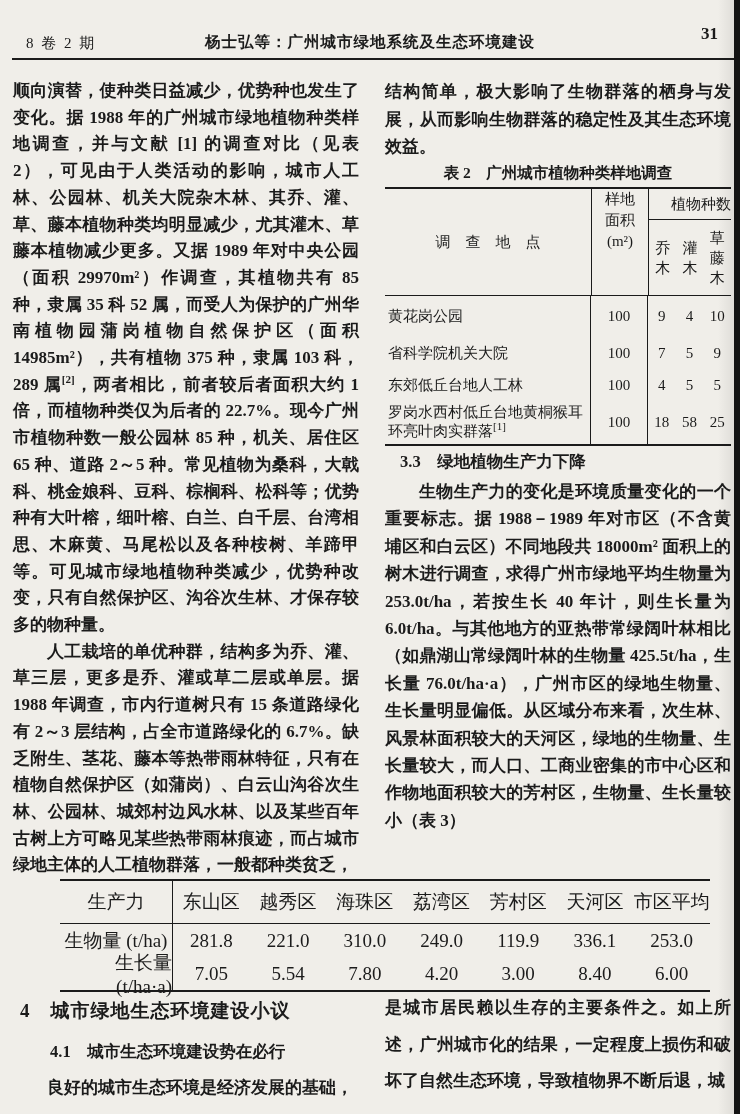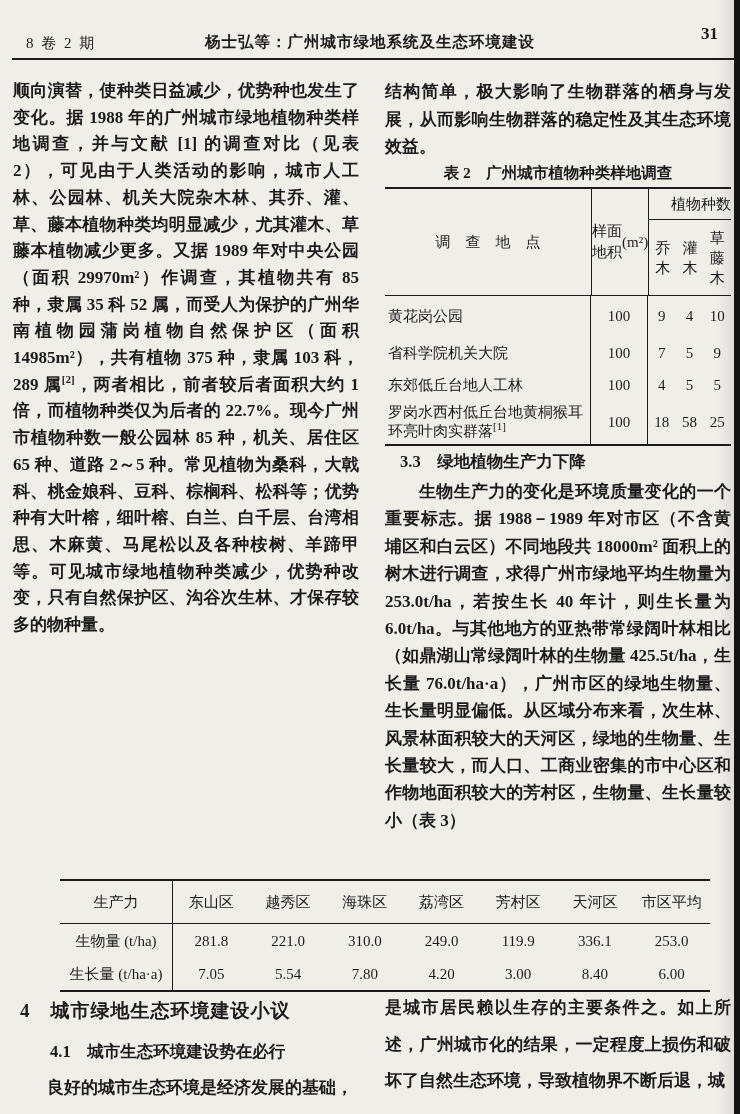--- a/index.html
+++ b/index.html
@@ -33,61 +33,62 @@
   .left-col      { left:13px;  top:78px;  width:346px; }
   .right-col-top { left:385px; top:78px;  width:346px; line-height:27.5px; }
   .s33-body      { left:385px; top:478px; width:346px; line-height:27.4px; }
 
   
   .t2-title { position:absolute; left:385px; top:163px; width:346px; text-align:center; font-size:15.5px; font-weight:bold; }
   .t2 { position:absolute; left:385px; top:187px; width:346px; font-size:15px;
         border-top:2px solid #1b1b1b; border-bottom:2px solid #1b1b1b; }
   .t2-head { display:flex; height:106px; border-bottom:1.5px solid #1b1b1b; }
   .t2-site-h { width:206px; border-right:1.5px solid #1b1b1b; display:flex; align-items:center; justify-content:center; }
-  .t2-area-h { width:56px; border-right:1.5px solid #1b1b1b; display:flex; align-items:center; line-height:21px; }
+  .t2-area-h { width:56px; border-right:1.5px solid #1b1b1b; display:flex; flex-direction:column; align-items:center; line-height:21px; }
   .t2-group { width:82px; display:flex; flex-direction:column; }
   .t2-group-title { height:30px; line-height:30px; text-align:right; border-bottom:1px solid #1b1b1b; }
   .t2-subcols { flex:1; display:flex; }
   .t2-subcol { flex:1; display:flex; align-items:center; justify-content:center; }
   .t2-subcol span { display:block; width:1.1em; word-break:break-all; line-height:20px; text-align:center; }
   .t2-row { display:flex; }
   .t2-row .site { width:206px; border-right:1.5px solid #1b1b1b; display:flex; align-items:center; padding-left:3px; box-sizing:border-box; line-height:19px; }
   .t2-row .area { width:56px; border-right:1.5px solid #1b1b1b; display:flex; align-items:center; justify-content:center; }
   .t2-row .num  { flex:1; display:flex; align-items:center; justify-content:center; }
   .h40{height:40px} .h34{height:34px} .h30{height:30px} .h44{height:44px}
 
   
   .s33-h  { position:absolute; left:400px; top:451px; font-size:16.5px; font-weight:bold; }
   .sec4-h { position:absolute; left:20px;  top:998px; font-size:19px;   font-weight:bold; letter-spacing:1px; }
   .sec41-h{ position:absolute; left:50px;  top:1041px; font-size:16.5px; font-weight:bold; }
   .sec4-left  { left:13px;  top:1074px; width:346px; line-height:27px; }
   .sec4-right { left:385px; top:990px;  width:346px; line-height:36.5px; }
 
   
   .t3-title { position:absolute; left:60px; top:854px; width:650px; text-align:center; font-size:15.5px; font-weight:bold; }
-  .t3 { position:absolute; left:60px; top:879px; width:650px; font-size:15px;
+  .t3 { position:absolute; left:60px; top:879px; width:650px; font-size:19px;
         border-top:2px solid #1b1b1b; border-bottom:2px solid #1b1b1b;text-align:right; }
   .t3-head { display:flex; height:42px; border-bottom:1.5px solid #1b1b1b; }
   .t3-row  { display:flex; }
   .t3 .label-col { width:112px; border-right:1.5px solid #1b1b1b; display:flex; align-items:center; justify-content:center; }
   .t3 .val-col { flex:1; display:flex; align-items:center; justify-content:center; }
   .t3r1{height:34px} .t3r2{height:32px}
 </style>
 </head>
 <body>
 
 <div class="page">
 
   <div class="hdr-issue">8 卷 2 期</div>
   <div class="hdr-title">杨士弘等：广州城市绿地系统及生态环境建设</div>
   <div class="hdr-page">31</div>
   <div class="hdr-rule"></div>
 
   <div class="col body-text left-col">
     <p><span>顺向演替，使种类日益减少，优势种也发生了变化。据 1988 年的广州城市绿地植物种类样地调查，并与文献 [1] 的调查对比（见表 2），可见由于人类活动的影响，城市人工林、公园林、机关大院杂木林、其乔、灌、草、藤本植物种类均明显减少，尤其灌木、草藤本植物减少更多。又据 1989 年对中央公园（面积 29970m²）作调查，其植物共有 85 种，隶属 35 科 52 属，而受人为保护的广州华南植物园蒲岗植物自然保护区（面积 14985m²），共有植物 375 种，隶属 103 科，289 属</span><sup class="cite">[2]</sup><span>，两者相比，前者较后者面积大约 1 倍，而植物种类仅为后者的 22.7%。现今广州市植物种数一般公园林 85 种，机关、居住区 65 种、道路 2～5 种。常见植物为桑科，大戟科、桃金娘科、豆科、棕榈科、松科等；优势种有大叶榕，细叶榕、白兰、白千层、台湾相思、木麻黄、马尾松以及各种桉树、羊蹄甲等。可见城市绿地植物种类减少，优势种改变，只有自然保护区、沟谷次生林、才保存较多的物种量。</span></p>
+    <p class="indent">人工栽培的单优种群，结构多为乔、灌、草三层，更多是乔、灌或草二层或单层。据 1988 年调查，市内行道树只有 15 条道路绿化有 2～3 层结构，占全市道路绿化的 6.7%。缺乏附生、茎花、藤本等热带雨林特征，只有在植物自然保护区（如蒲岗）、白云山沟谷次生林、公园林、城郊村边风水林、以及某些百年古树上方可略见某些热带雨林痕迹，而占城市绿地主体的人工植物群落，一般都种类贫乏，</p>
   </div>
 
   <div class="col body-text right-col-top">
     <p>结构简单，极大影响了生物群落的栖身与发展，从而影响生物群落的稳定性及其生态环境效益。</p>
   </div>
 
   <div class="t2-title">表 2　广州城市植物种类样地调查</div>
   <div class="t2">
     <div class="t2-head">
       <div class="t2-site-h">调　查　地　点</div>

